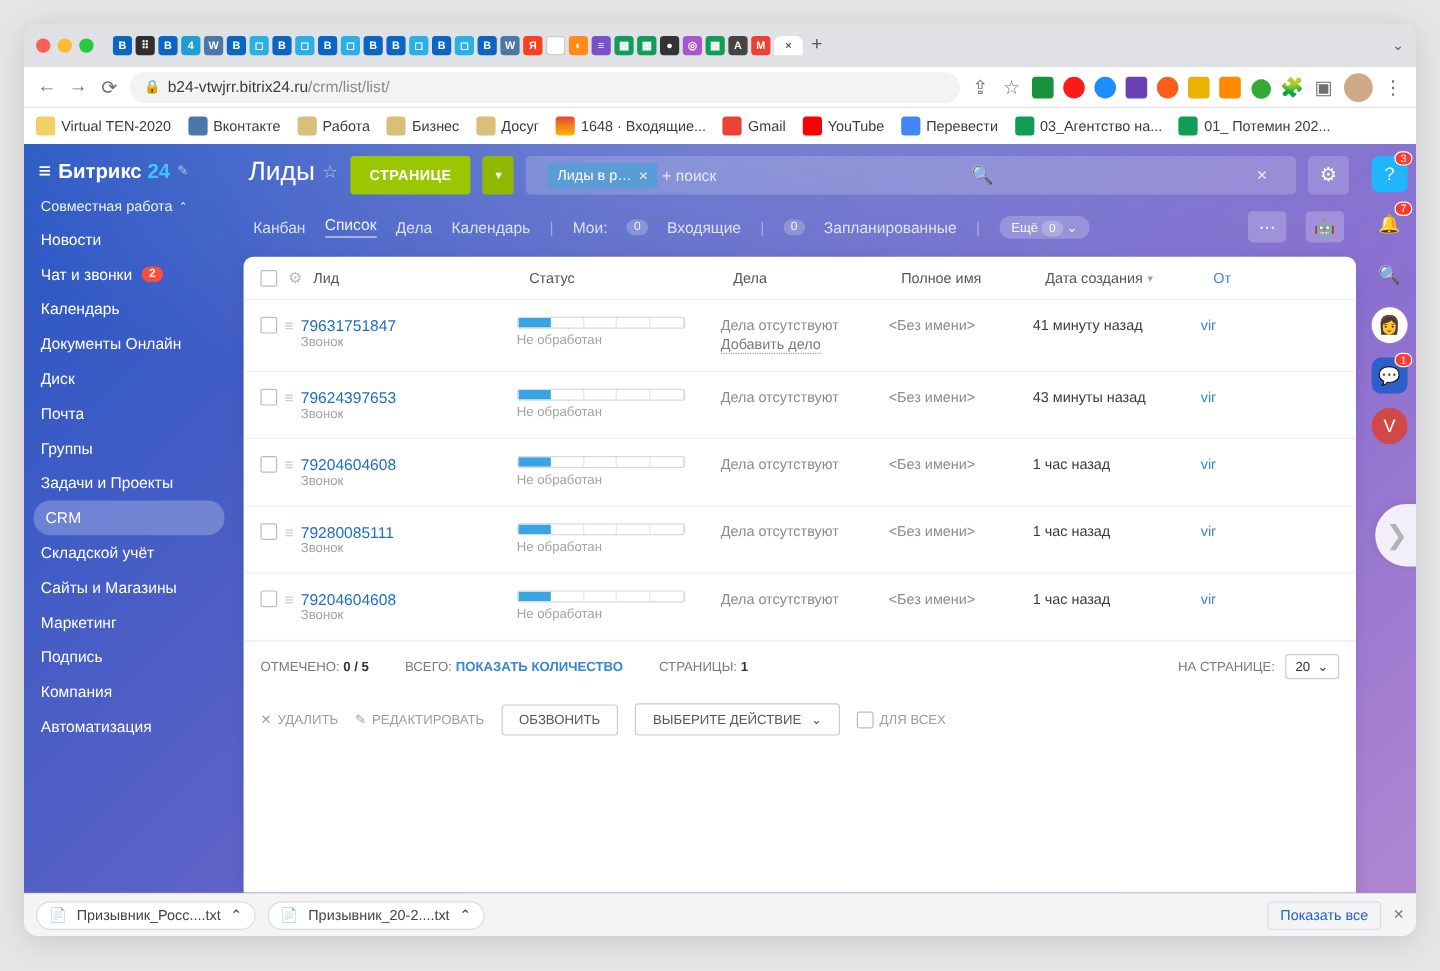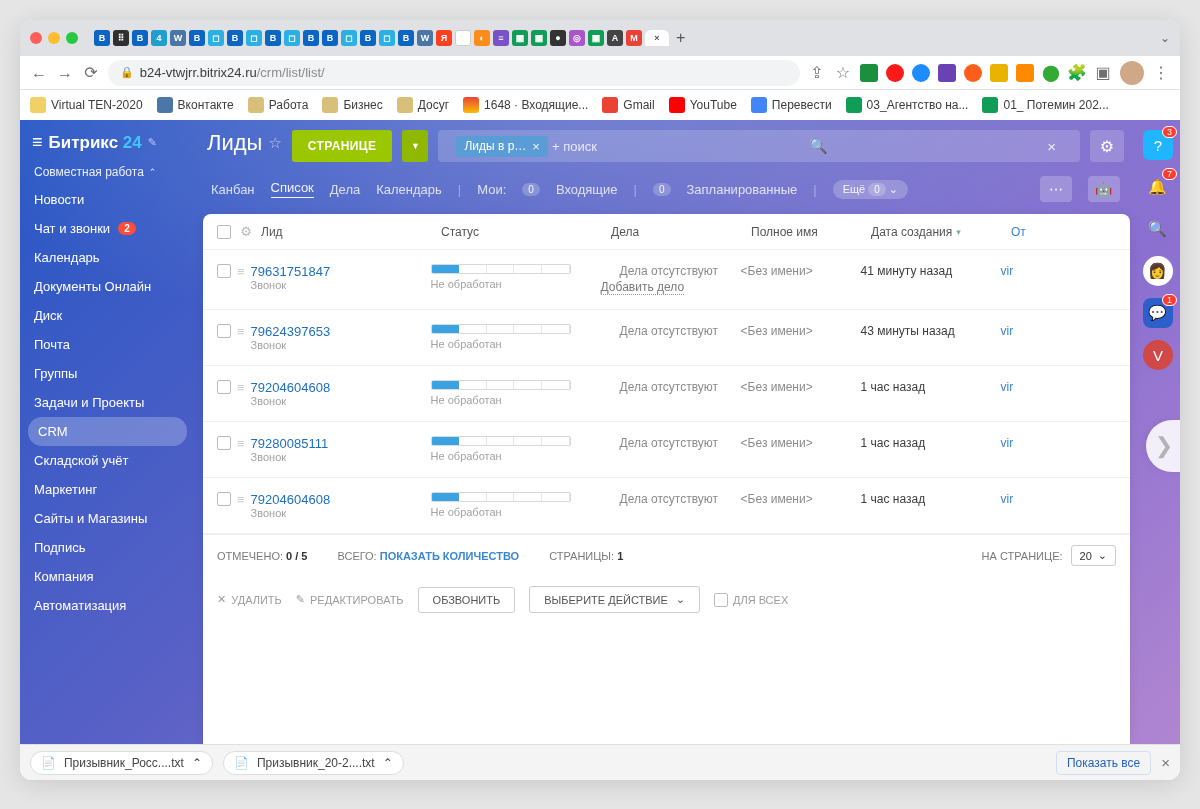--- a/index.html
+++ b/index.html
@@ -69,21 +69,21 @@
   .c-resp{flex:0 0 30px;color:#3a87d1;}
   .chev-dn{font-size:9px;color:#8aa;}
   .trow{display:flex;align-items:flex-start;padding:14px;border-bottom:1px solid #f0f0f0;font-size:12px;}
   .trow .drag{color:#ccc;font-size:13px;margin:0 6px;}
   .lead-n{color:#1f6fc0;font-size:13px;}
   .lead-sub{color:#a3a3a3;font-size:11px;}
   .stat-bar{width:140px;height:10px;border:1px solid #d9d9d9;border-radius:2px;display:flex;overflow:hidden;}
   .stat-fill{background:#3aa3e3;width:20%;}
   .stat-seg{border-right:1px solid #e6e6e6;flex:1;}
   .stat-txt{color:#a3a3a3;font-size:11px;margin-top:4px;}
-  .deal-miss{color:#8b8b8b;margin-left:19px;}
+  .deal-miss{color:#8b8b8b;}
   .deal-add{color:#7a7a7a;border-bottom:1px dotted #999;display:inline-block;margin-top:2px;}
   .noname{color:#8b8b8b;}
   .date-c{color:#3c3c3c;}
   .resp{color:#3a87d1;}
   
   .tfoot{padding:10px 14px;border-top:1px solid #eee;font-size:11px;color:#7a7a7a;display:flex;align-items:center;gap:30px;}
   .tfoot b{color:#333;}
   .tfoot .link{color:#3a87d1;font-weight:600;}
   .acts{padding:10px 14px;display:flex;align-items:center;gap:14px;font-size:11px;color:#9c9c9c;}
   .acts .abt{display:flex;align-items:center;gap:5px;}
@@ -255,24 +255,24 @@
           <div class="mi">
             <span>Задачи и Проекты</span>
           </div>
           <div class="mi active">
             <span>CRM</span>
           </div>
           <div class="mi">
             <span>Складской учёт</span>
           </div>
           <div class="mi">
+            <span>Сайты и Магазины</span>
+          </div>
+          <div class="mi">
             <span>Маркетинг</span>
-          </div>
-          <div class="mi">
-            <span>Сайты и Магазины</span>
           </div>
           <div class="mi">
             <span>Подпись</span>
           </div>
           <div class="mi">
             <span>Компания</span>
           </div>
           <div class="mi">
             <span>Автоматизация</span>
           </div>

